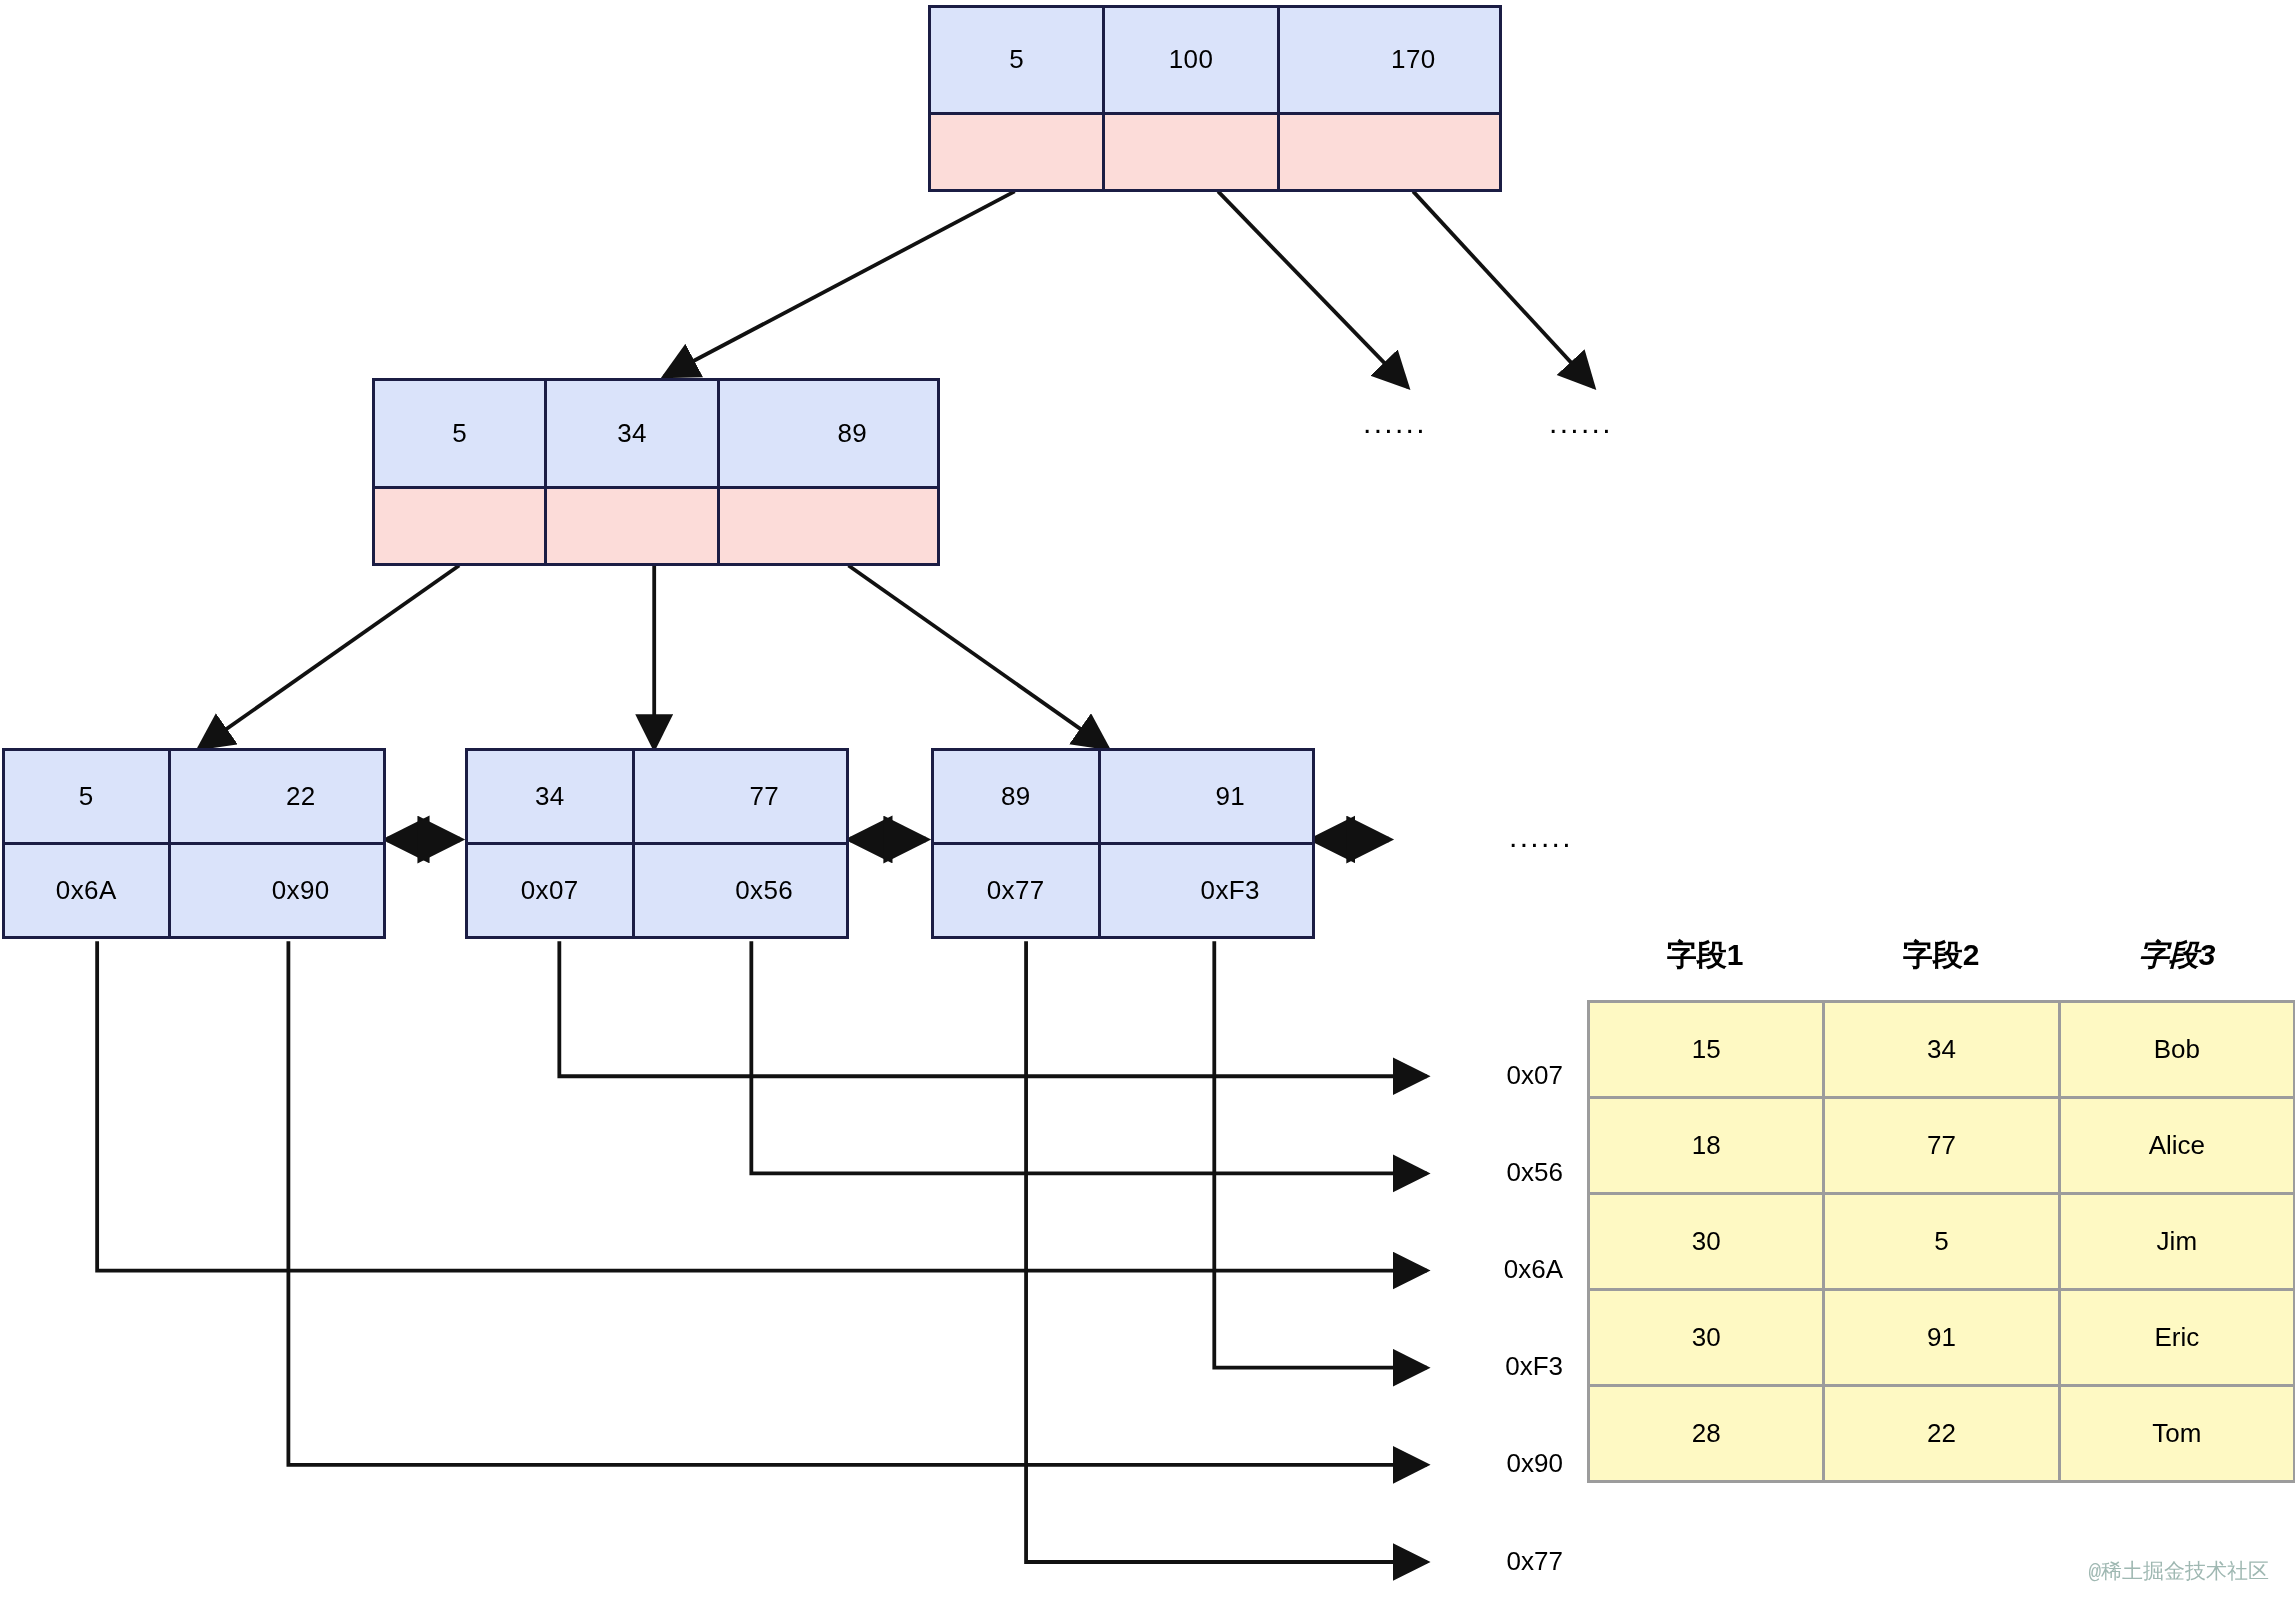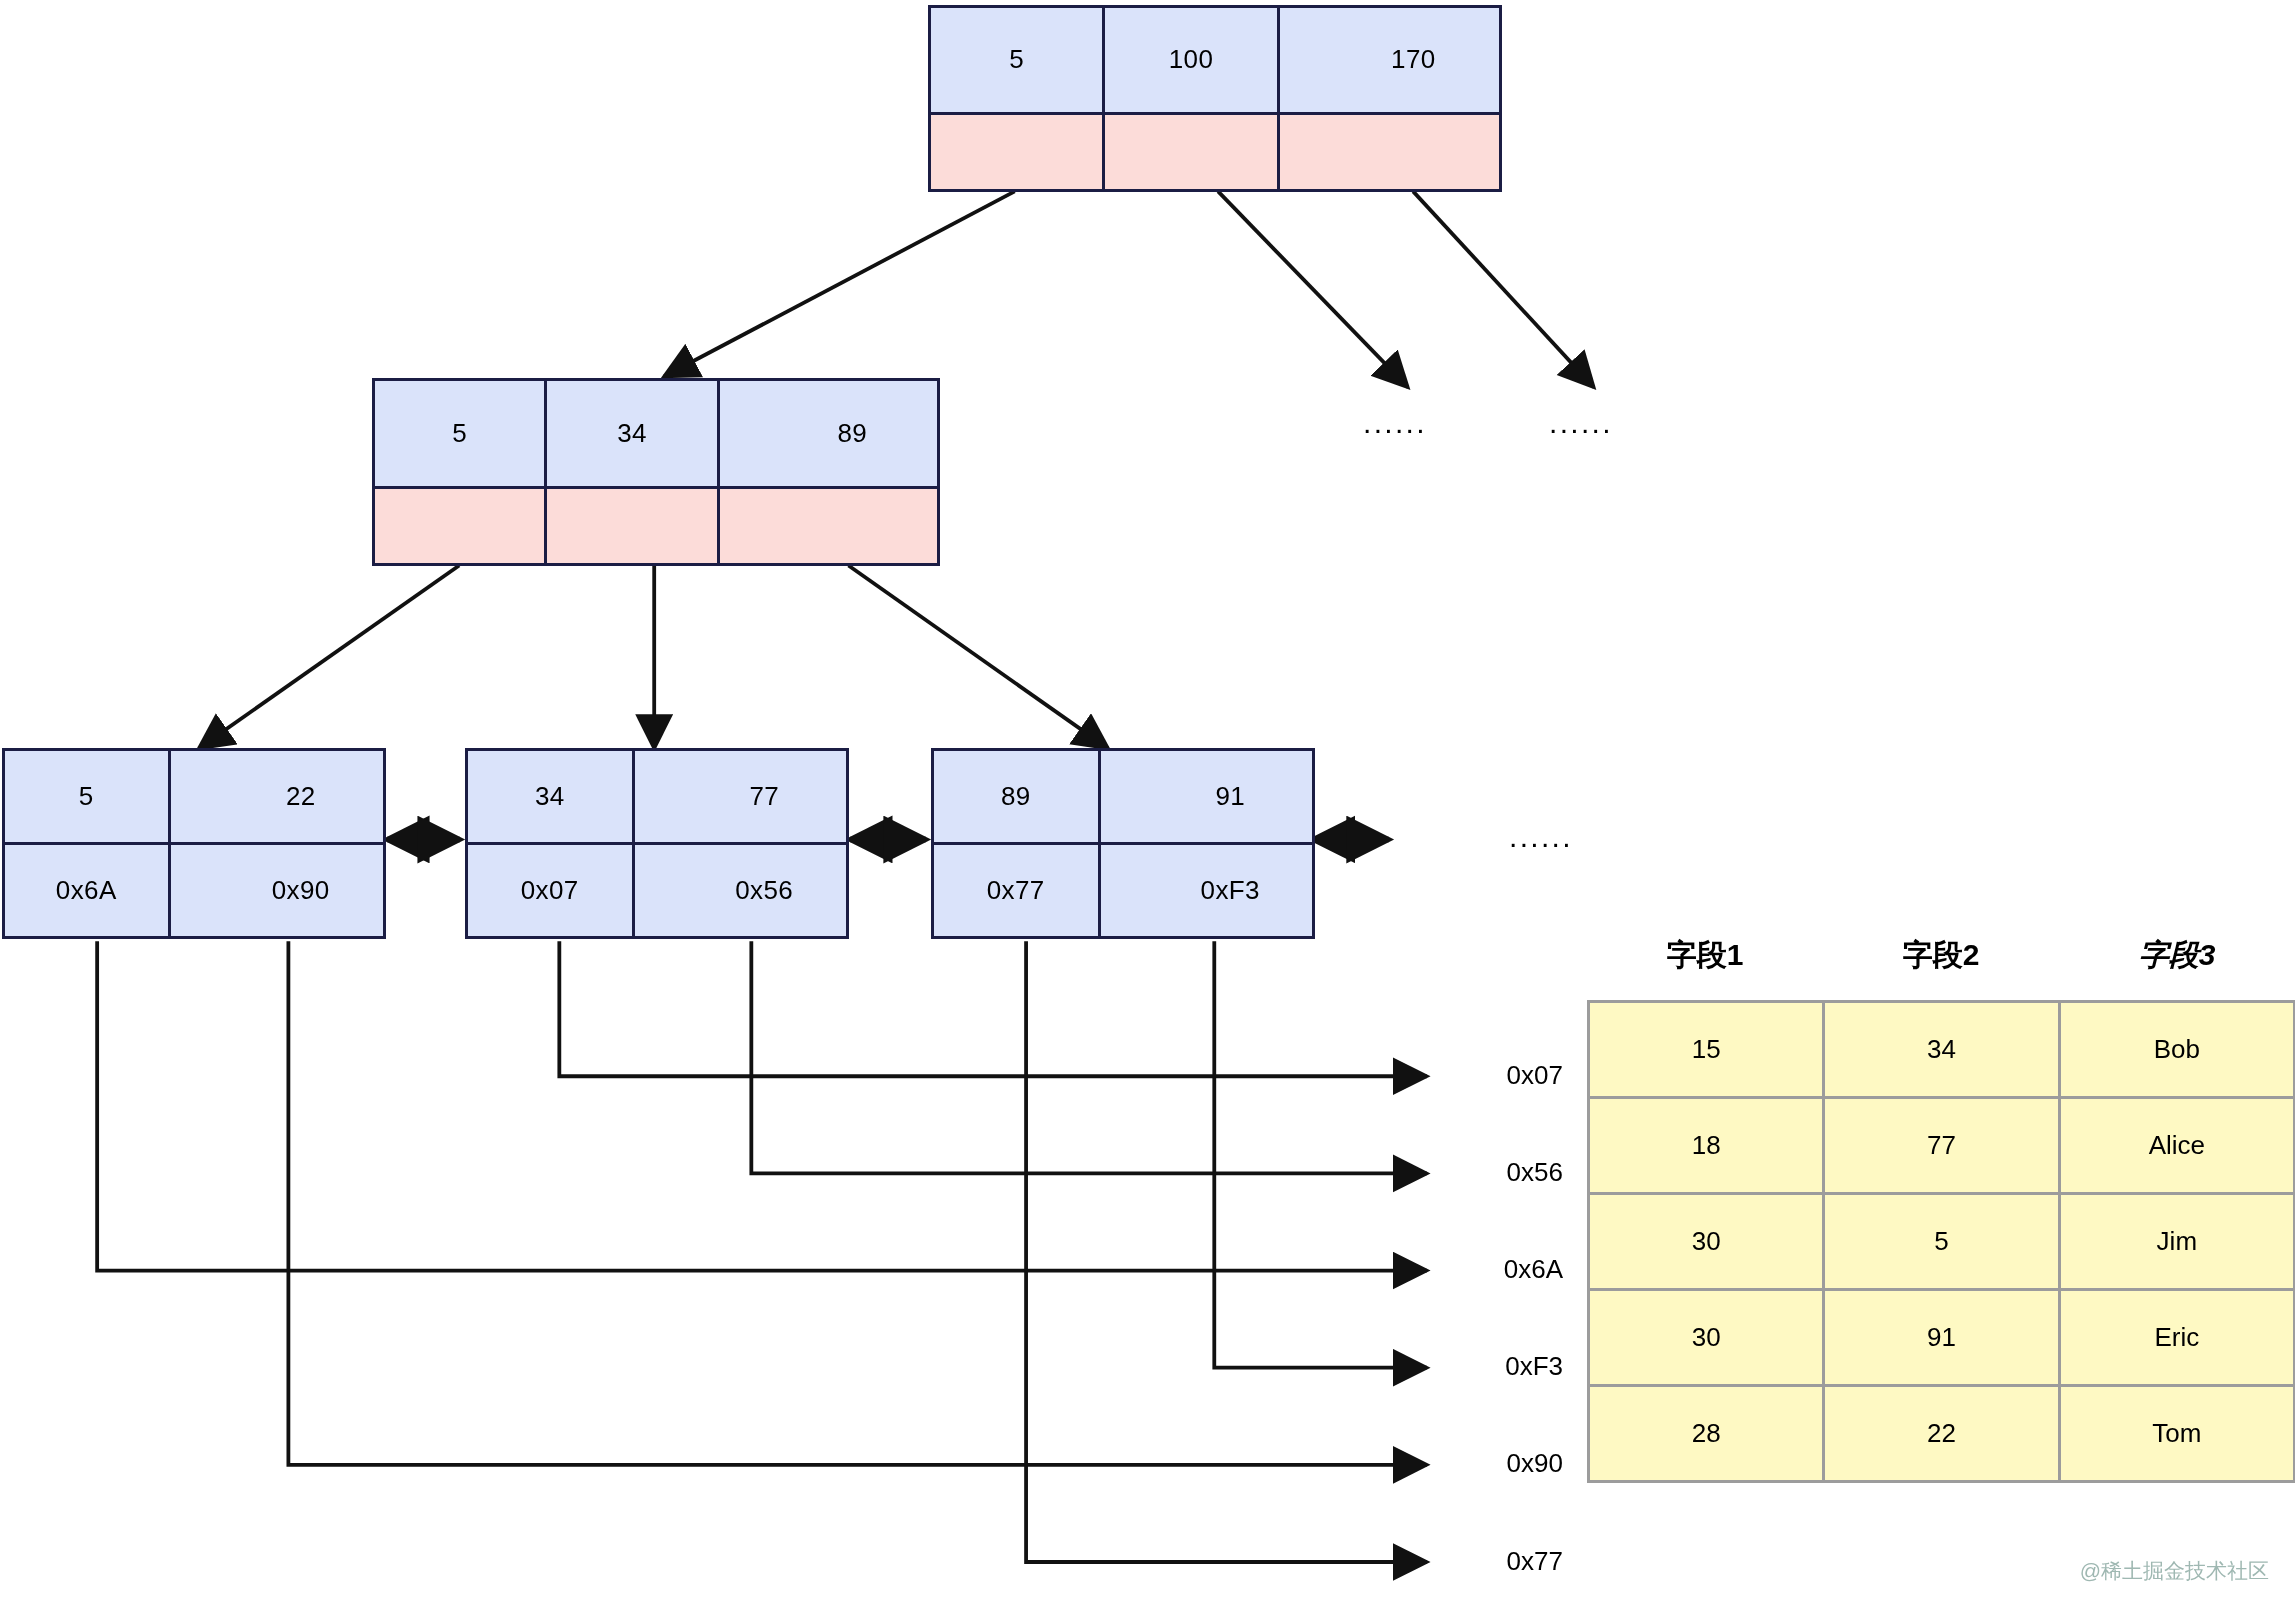--- a/index.html
+++ b/index.html
@@ -97,20 +97,21 @@
     z-index:3;
   }
   #watermark{
     position:absolute;
     right:26px;
     bottom:12px;
     font-size:21px;
     color:#9fb8b2;
     white-space:nowrap;
     z-index:5;
+    font-family:Liberation Mono, monospace;
   }
 </style>
 </head>
 <body>
 
 <div id="stage">
 
   <svg class="wires" viewBox="0 0 3024 2104">
     <defs>
       <marker id="ah" markerWidth="12" markerHeight="12" refX="9" refY="5" orient="auto" markerUnits="strokeWidth">

